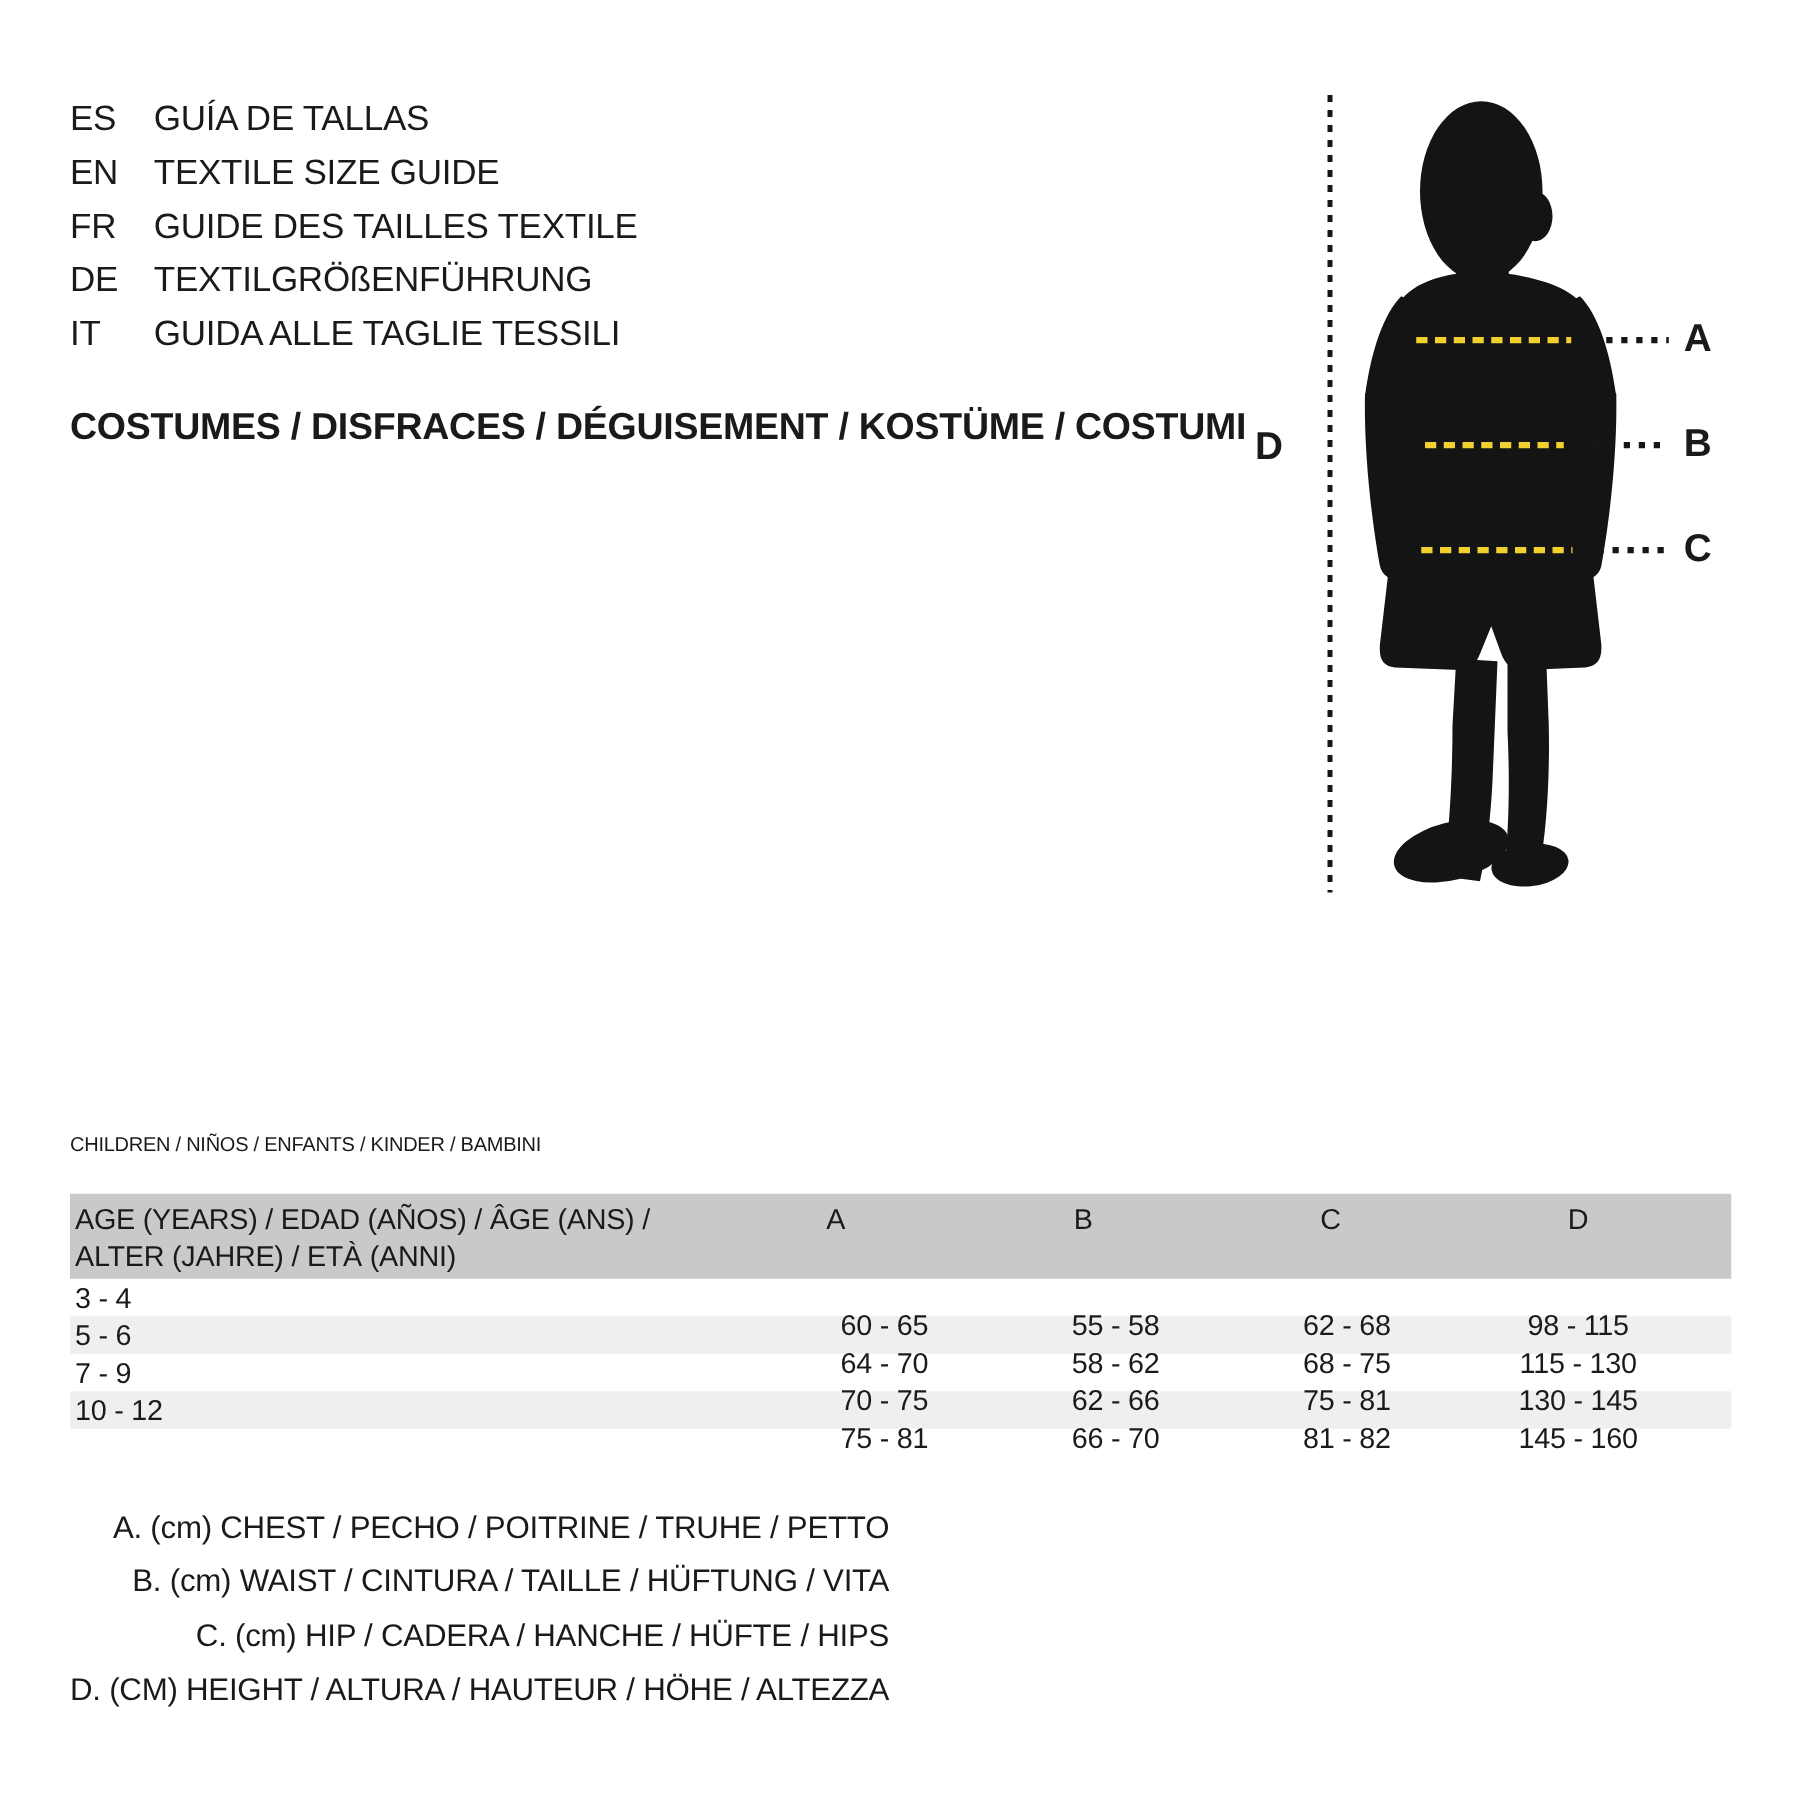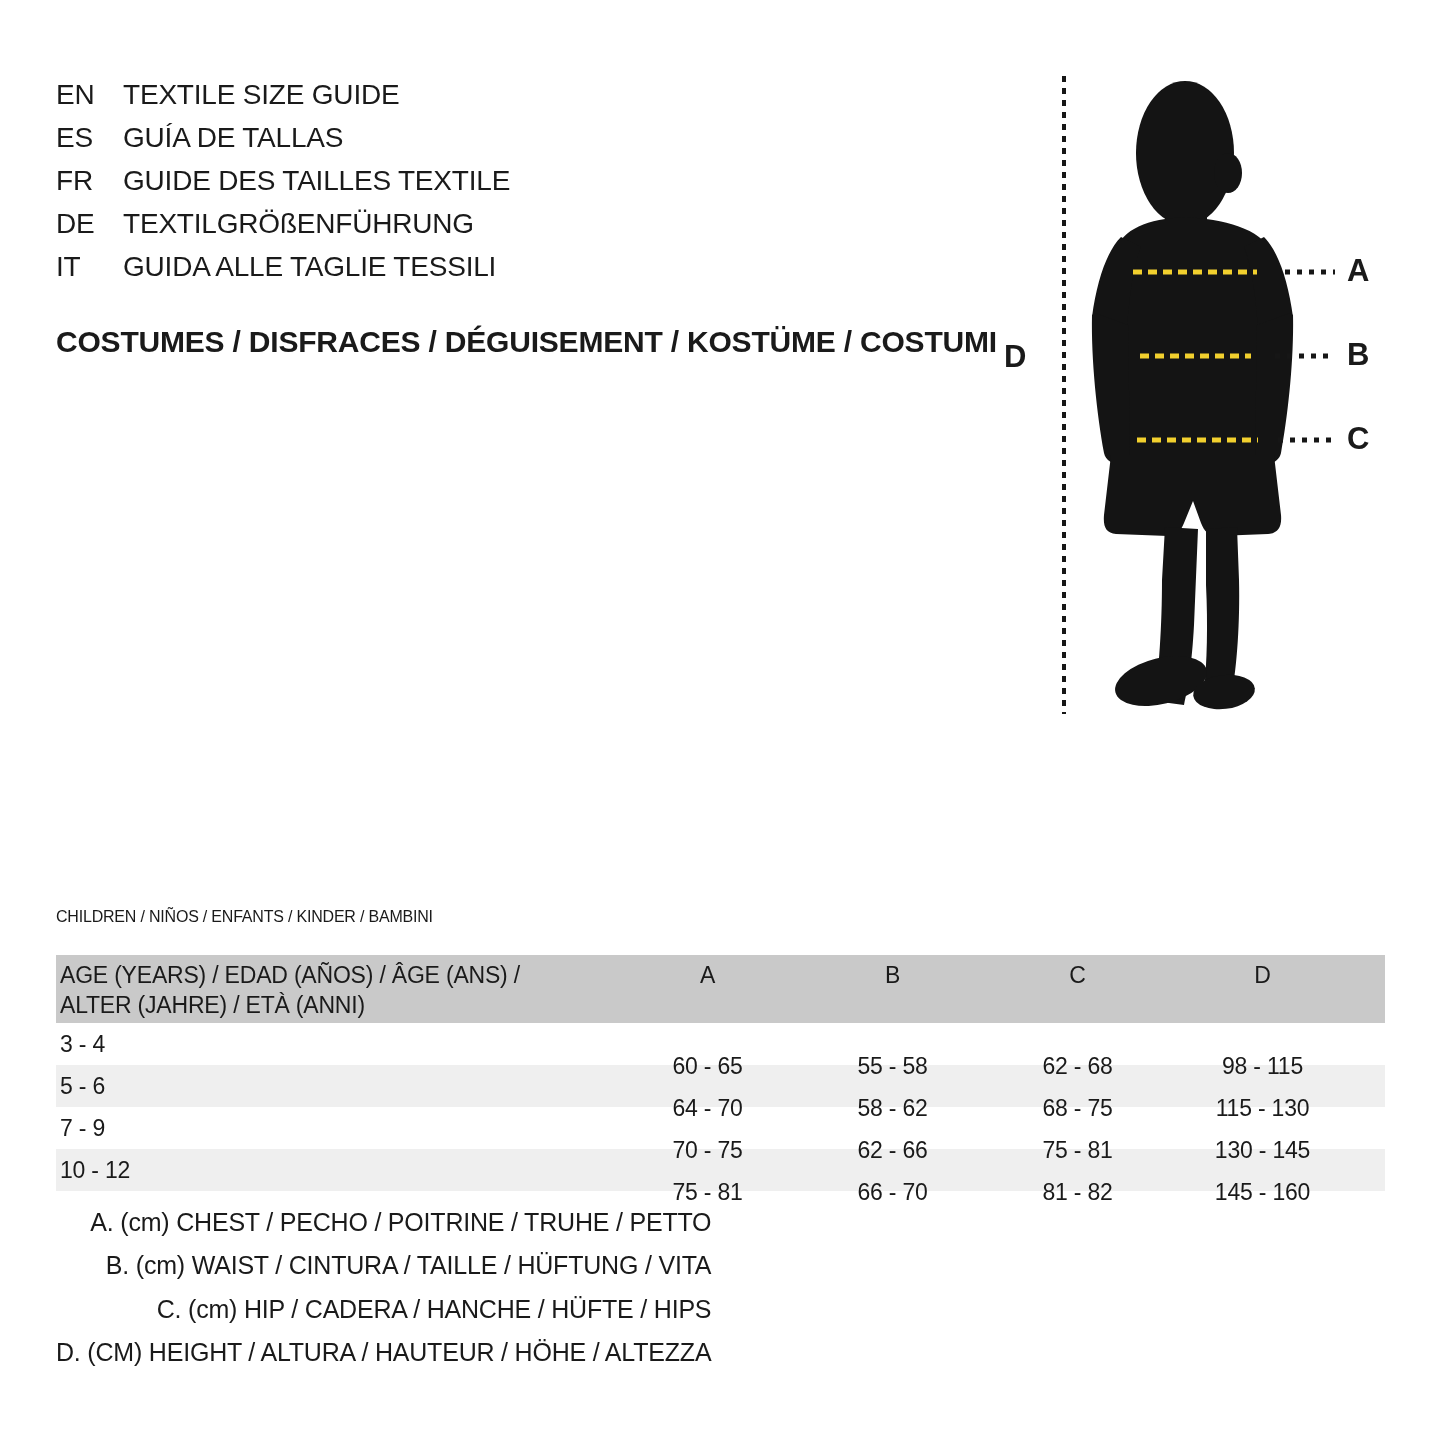--- a/index.html
+++ b/index.html
@@ -27,45 +27,45 @@
   .label-a { top:253px; } .label-b { top:337px; } .label-c { top:421px; }
   .yline { stroke: var(--measure-yellow, #f2d02e); }
   .kline { stroke: #161616; }
 
   
   .children-title { position:absolute; left:56px; top:908px; font-size:16px; }
 
   .size-table { position:absolute; left:56px; top:955px; width:1329px; font-size:23px; }
   .thead {
     background: var(--table-header-bg, #c9c9c9);
-    height:68px; display:flex; padding-right:30px; box-sizing:border-box;
+    height:68px; display:flex; padding-right:30px; box-sizing:border-box;gap:13px;
   }
   .thead .age-col { flex:1; padding:5px 0 0 4px; line-height:30px; }
   .thead .val-col { width:185px; flex:0 0 185px; text-align:center; padding-top:5px; line-height:30px; }
-  .trow { display:flex; height:42px; align-items:center; padding-right:30px; box-sizing:border-box; }
+  .trow { display:flex; height:30px; align-items:center; padding-right:30px; box-sizing:border-box; }
   .trow.alt { background: var(--table-alt-row-bg, #efefef); }
   .trow .age-col { flex:1; padding-left:4px; }
   .trow .val-col { width:185px; flex:0 0 185px; text-align:center;margin-top:45px; }
 
   .legend { position:absolute; left:56px; top:1201px; font-size:25px; line-height:43.3px; }
   .legend-line { white-space:nowrap;text-align:right; }
 </style>
 </head>
 <body>
 
 <div class="canvas">
 
   <div class="lang-block">
     <div class="lang-row">
+      <span class="lang-code">ES</span>
+      <span class="lang-title">GUÍA DE TALLAS</span>
+    </div>
+    <div class="lang-row">
       <span class="lang-code">EN</span>
       <span class="lang-title">TEXTILE SIZE GUIDE</span>
-    </div>
-    <div class="lang-row">
-      <span class="lang-code">ES</span>
-      <span class="lang-title">GUÍA DE TALLAS</span>
     </div>
     <div class="lang-row">
       <span class="lang-code">FR</span>
       <span class="lang-title">GUIDE DES TAILLES TEXTILE</span>
     </div>
     <div class="lang-row">
       <span class="lang-code">DE</span>
       <span class="lang-title">TEXTILGRÖßENFÜHRUNG</span>
     </div>
     <div class="lang-row">

